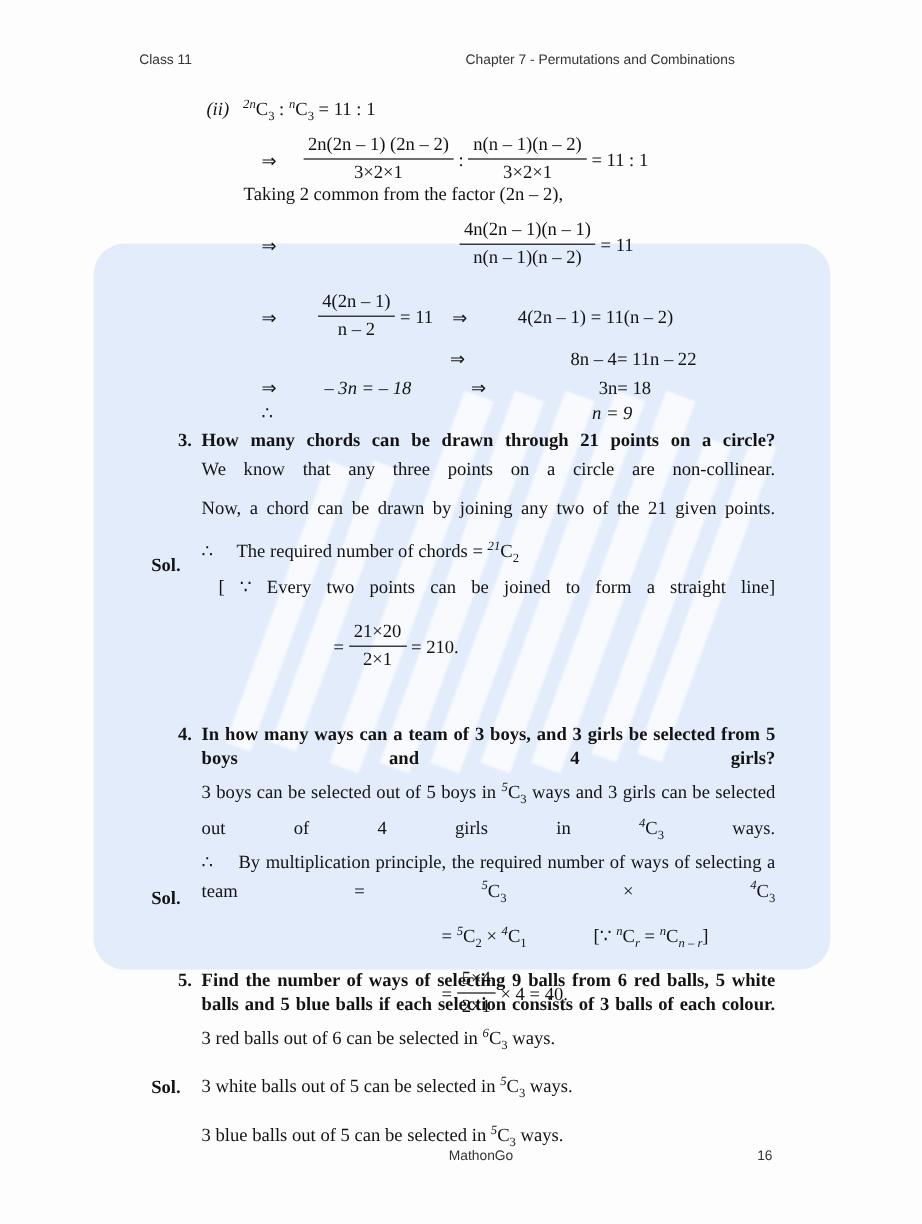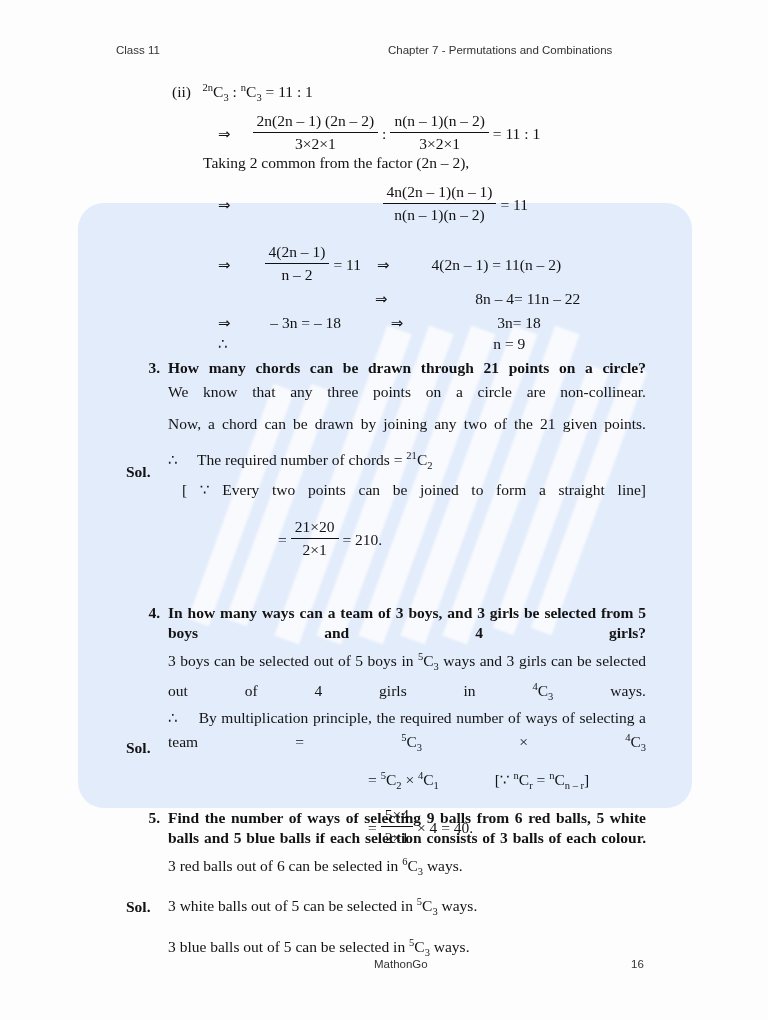--- a/index.html
+++ b/index.html
@@ -79,21 +79,21 @@
 
   .blk { position: absolute; }
 
   .txt {
     font-family: "Liberation Serif", serif;
     font-size: 15.5px;
     line-height: 20px;
     color: #131313;
   }
   .bold { font-weight: bold; }
-  .ital { }
+  .ital { font-style: italic; }
   .just { text-align: justify; text-align-last: justify; }
 
   
   .qrow { display: flex; align-items: flex-start; }
   .qnum {
     width: 34px;
     text-align: right;
     padding-right: 8px;
     font-weight: bold;
     flex: none;
@@ -128,21 +128,21 @@
     border-bottom: 1.4px solid #111;
     white-space: nowrap;
   }
   .frac .den {
     display: block;
     padding: 1px 4px 0 4px;
     white-space: nowrap;
   }
 
   sup, sub { font-size: 0.68em; }
-  sup { vertical-align: super; }
+  sup { vertical-align: super; font-style: italic; }
   sub { vertical-align: sub; }
 
   .mathline { white-space: nowrap; }
   .vmid { display: inline-flex; align-items: center; }
 </style>
 </head>
 <body>
 
 <div class="page">
 

